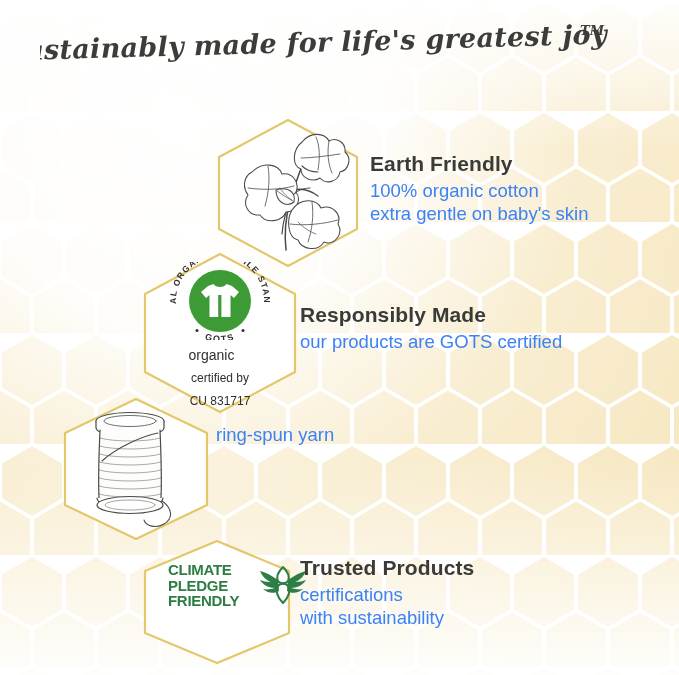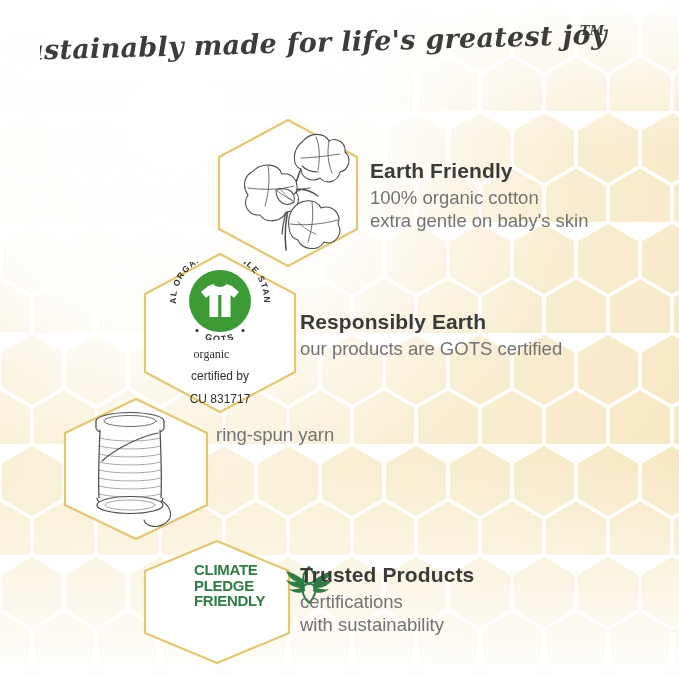--- a/index.html
+++ b/index.html
@@ -48,71 +48,70 @@
     position: absolute;
     z-index: 6;
   }
   .feature-title {
     font-family: "Liberation Sans", sans-serif;
     font-weight: bold;
     font-size: 21px;
     letter-spacing: 0.1px;
     color: #3a3a38;
     line-height: 1.18;
-    margin: 7px 0 2px 0;
+    margin: 0 0 2px 0;
     white-space: nowrap;
   }
   .feature-line {
     font-family: "Liberation Sans", sans-serif;
     font-weight: normal;
     font-size: 18.5px;
-    color: #737373;
+    color: #3b82f6;
     line-height: 1.28;
     margin: 0;
     white-space: nowrap;
   }
 
   
   .art {
     position: absolute;
     z-index: 5;
   }
   .art svg { display: block; }
 
   
   #gots-block {
     position: absolute;
     z-index: 6;
     text-align: center;
     width: 150px;
   }
   #gots-organic {
-    font-family: Liberation Serif, serif;
-    font-size: 12px;
+    font-family: Liberation Sans, sans-serif;
+    font-size: 14px;
     color: #2f2f2d;
     margin: 4px 17px 3px 0;
     line-height: 1.1;
   }
   .gots-small {
     font-family: "Liberation Sans", sans-serif;
     font-size: 12px;
     font-weight: normal;
     color: #2f2f2d;
     line-height: 1.25;
     margin: 8px;
   }
 
   
   #cpf-block {
     position: absolute;
     z-index: 6;
     display: flex;
     align-items: center;
     gap: 20px;
-    margin-left: 26px;
   }
   #cpf-wordmark {
     font-family: "Liberation Sans", sans-serif;
     font-weight: bold;
     font-size: 15px;
     line-height: 1.04;
     letter-spacing: -0.3px;
     color: #2e7d44;
     text-align: left;
   }
@@ -246,21 +245,21 @@
       <g fill="#3d9b35">
         <rect x="73.2" y="33" width="3.2" height="22"></rect>
       </g>
     </svg>
     <p id="gots-organic">organic</p>
     <p class="gots-small">certified by</p>
     <p class="gots-small">CU 831717</p>
   </div>
 
   <div class="feature-text" style="left:300px; top:303px;">
-    <p class="feature-title">Responsibly Earth</p>
+    <p class="feature-title">Responsibly Made</p>
     <p class="feature-line">our products are GOTS certified</p>
   </div>
 
   <div class="hex-frame" style="left:61px; top:396px;">
     <svg width="150" height="146" viewBox="0 0 150 146" xmlns="http://www.w3.org/2000/svg">
       <polygon points="75,3 146,37 146,109 75,143 4,109 4,37" fill="#ffffff" stroke="#e3c76b" stroke-width="2.2" stroke-linejoin="round"></polygon>
     </svg>
   </div>
 
   <div class="art" style="left:82px; top:406px;">

